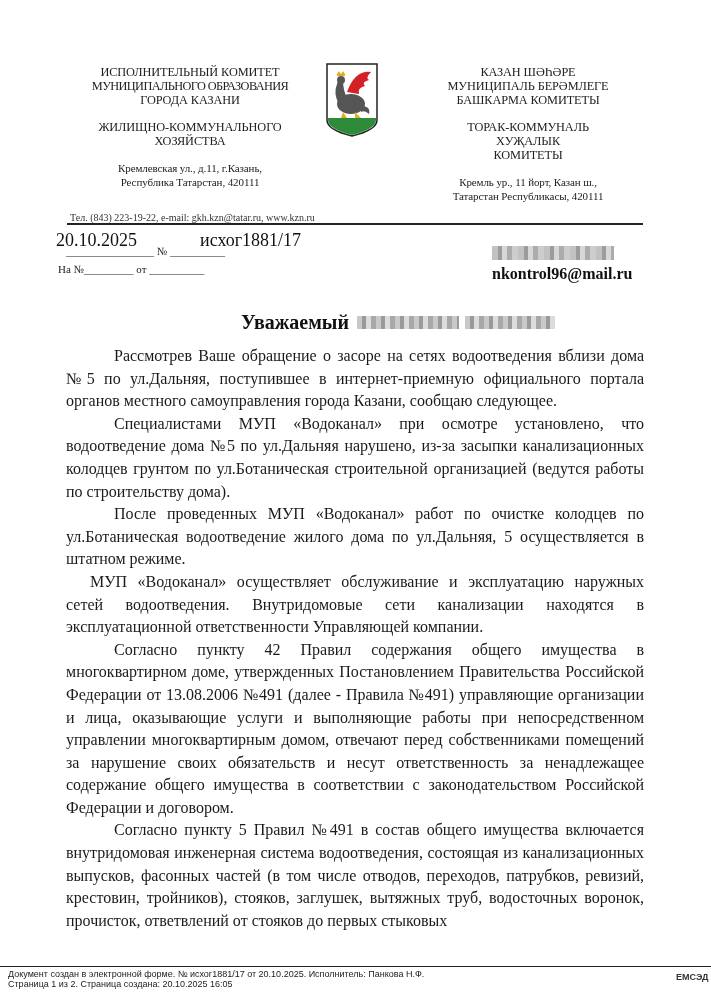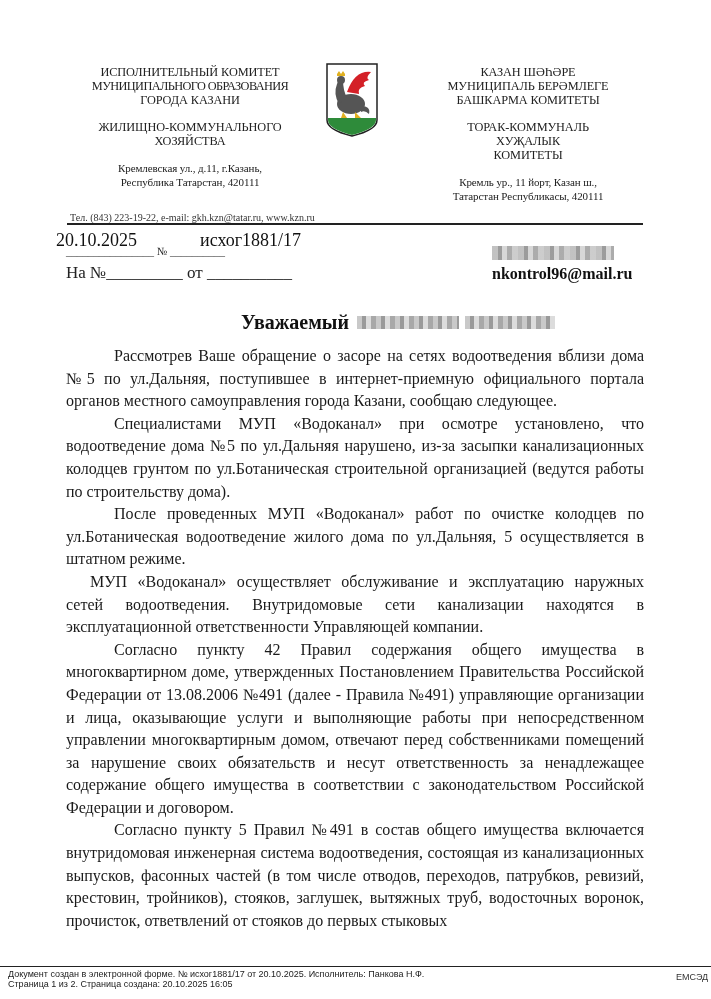--- a/index.html
+++ b/index.html
@@ -11,35 +11,35 @@
   #hdr-left  { left: 80px;  top: 65px; width: 220px; }
   #hdr-right { left: 428px; top: 65px; width: 200px; }
   .gap { height: 13px; }
   .gap2 { height: 13px; }
   #emblem { left: 325px; top: 62px; width: 54px; height: 76px; }
   #contacts { left: 70px; top: 212px; width: 570px; text-align: left; font-size: 10px; color: #333; }
   #rule { left: 67px; top: 223px; width: 576px; height: 0; border-top: 2px solid #222; }
   #date-val { left: 56px; top: 230px; font-size: 18px; color: #111; }
   #num-val  { left: 200px; top: 230px; font-size: 18px; color: #111; }
   #line1 { left: 66px; top: 245px; font-size: 11px; color: #222; white-space: pre; }
-  #line2 { left: 66px; top: 263px; font-size: 17px; color: #222; white-space: pre; }
+  #line2 { left: 58px; top: 263px; font-size: 11px; color: #222; white-space: pre; }
   #recipient-name { left: 492px; top: 246px; width: 122px; height: 14px;
      background: repeating-linear-gradient(90deg,#b7b7b7 0 6px,#8a8a8a 6px 10px,#d0d0d0 10px 15px,#9d9d9d 15px 20px,#c4c4c4 20px 26px); opacity: .85; }
   #recipient-email { left: 492px; top: 265px; font-size: 16px; font-weight: bold; color: #111; }
   #salutation { left: 241px; top: 311px; font-size: 20px; font-weight: bold; color: #111; display: flex; align-items: center; }
   .blur { display: inline-block; height: 13px; margin-left: 8px;
      background: repeating-linear-gradient(90deg,#c9c9c9 0 5px,#9a9a9a 5px 9px,#dcdcdc 9px 14px,#a8a8a8 14px 19px); }
   #body { left: 66px; top: 345px; width: 578px; font-size: 16px; line-height: 22.6px; color: #1a1a1a; }
   #body p { margin: 0; text-align: justify; text-indent: 48px; }
   #body p.i2 { text-indent: 24px; }
   #footer-rule { left: 0; top: 966px; width: 711px; border-top: 1px solid #222; }
   .ftr { font-family: "Liberation Sans", sans-serif; font-size: 9px; color: #222; }
   #footer-l1 { left: 8px; top: 969px; }
   #footer-l2 { left: 8px; top: 979px; }
-  #footer-brand { left: 676px; top: 972px; font-weight: normal; color: #333; }
+  #footer-brand { left: 676px; top: 972px; font-weight: bold; color: #333; }
 </style>
 </head>
 <body>
 
 <div id="hdr-left" class="abs hdr">
   <div>ИСПОЛНИТЕЛЬНЫЙ КОМИТЕТ</div>
   <div style="letter-spacing:-0.6px">МУНИЦИПАЛЬНОГО ОБРАЗОВАНИЯ</div>
   <div>ГОРОДА КАЗАНИ</div>
   <div class="gap"></div>
   <div>ЖИЛИЩНО-КОММУНАЛЬНОГО</div>

